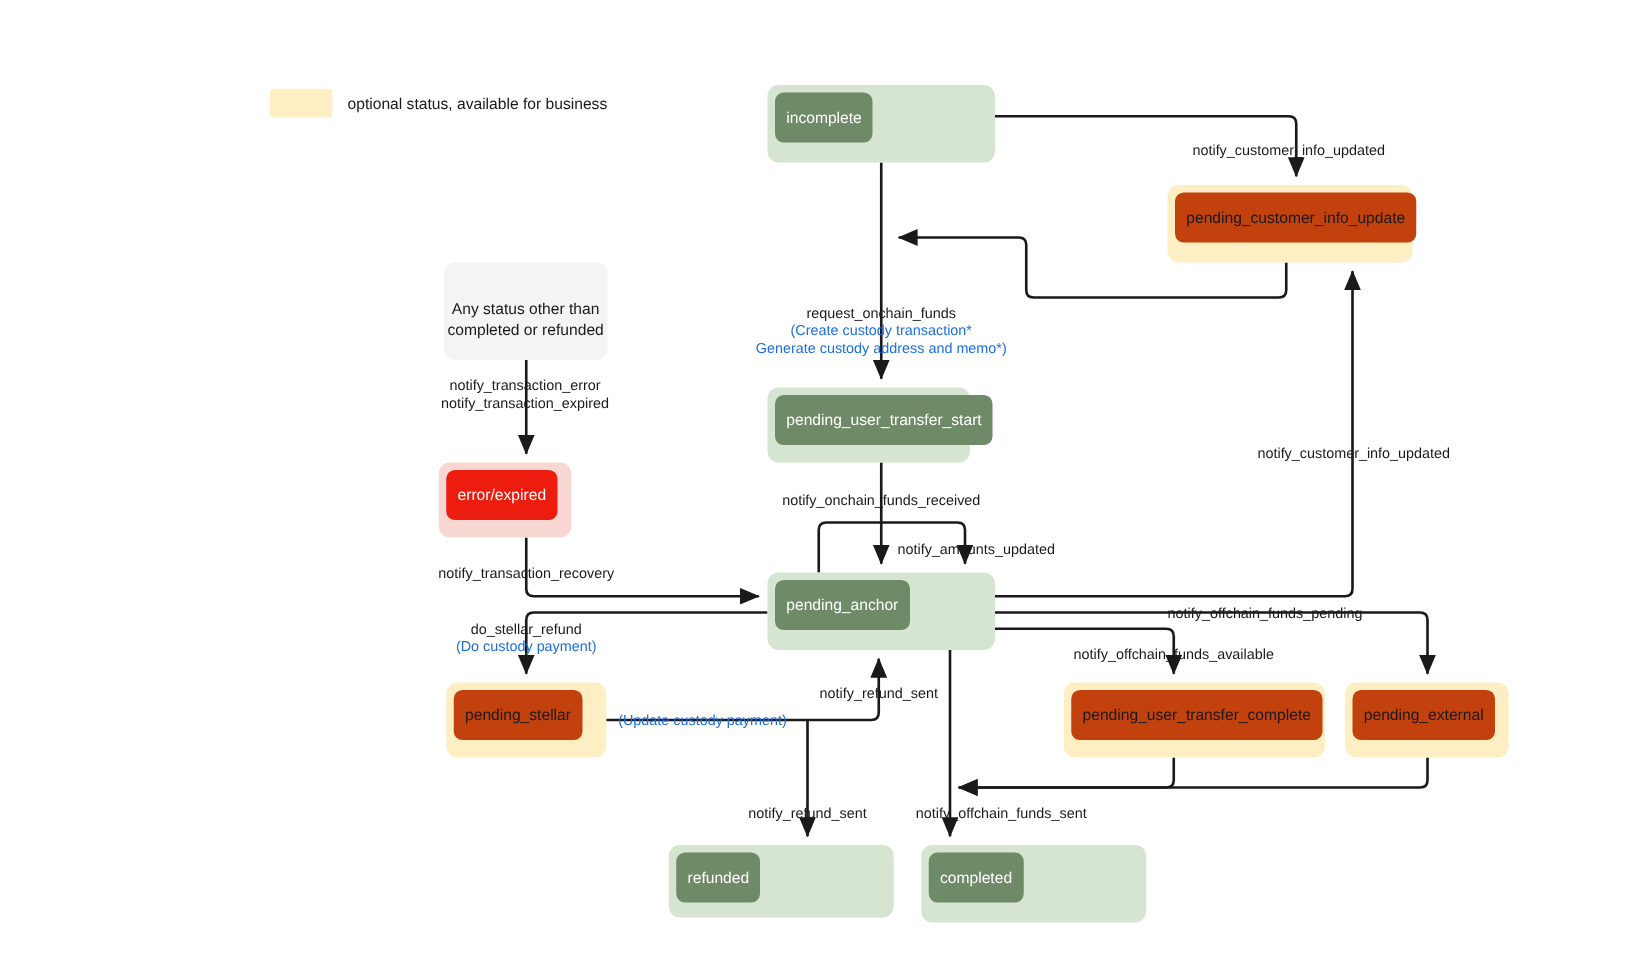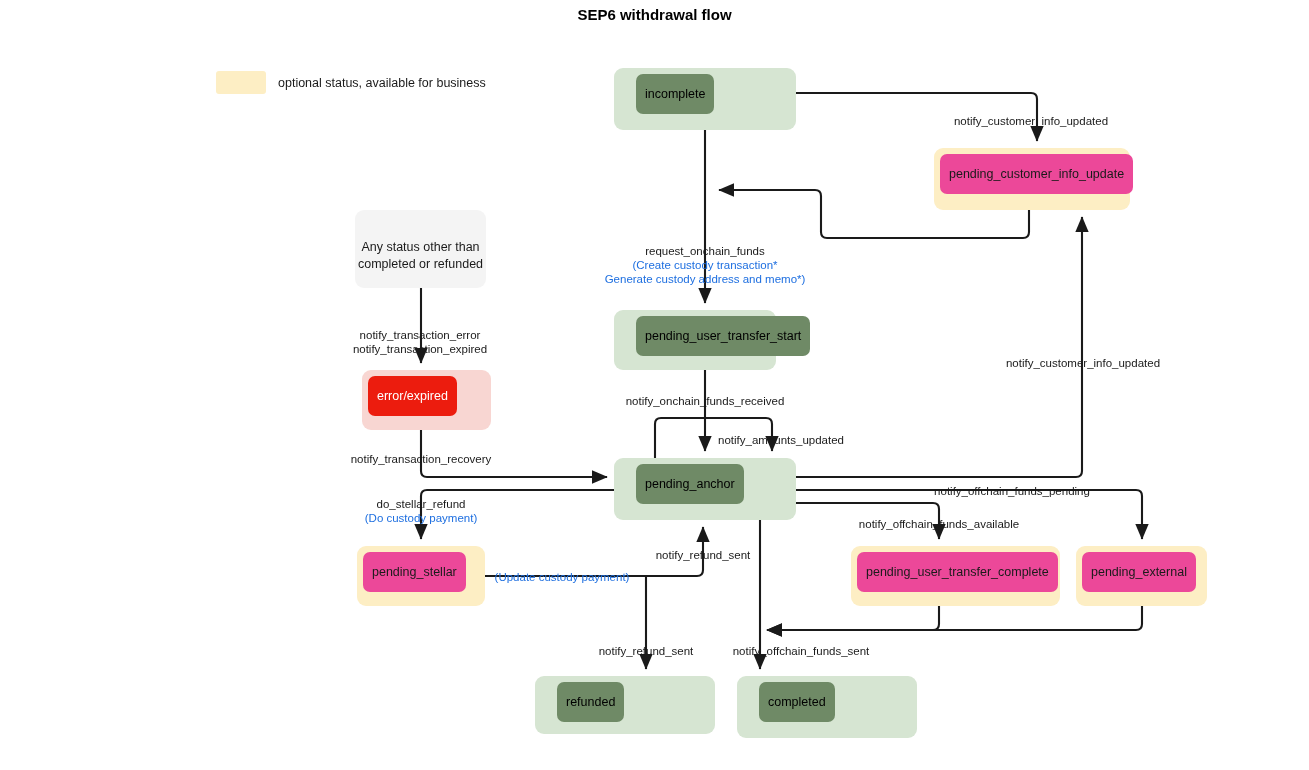--- a/index.html
+++ b/index.html
@@ -26,23 +26,23 @@
   .fn{color:#4a9ff5;}
 
   
   .node{position:absolute;border-radius:9px;box-sizing:border-box;}
   .node .inner{
     position:absolute;left:6px;top:6px;border-radius:7px;
     display:flex;align-items:center;padding:0 9px;box-sizing:border-box;
     font-size:12.5px;white-space:nowrap;height:40px;
   }
   .node.green{background:#d6e5d2;}
-  .node.green .inner{background:#6f8a66;color:#000000;margin-left:16px;}
+  .node.green .inner{background:#6f8a66;color:#ffffff;}
   .node.orange{background:#fdeec4;}
-  .node.orange .inner{background:#ec4899;color:#1a1a1a;}
+  .node.orange .inner{background:#c2410c;color:#1a1a1a;}
   .node.red{background:#f8d6d2;}
   .node.red .inner{background:#ec1c0e;color:#ffffff;}
   .node.plain{
     background:#f4f4f4;display:flex;align-items:center;justify-content:center;
     padding-top:14px;
   }
   .node.plain .plaintext{
     font-size:12.5px;color:#1a1a1a;text-align:center;line-height:17px;
   }
 
@@ -52,21 +52,20 @@
     white-space:nowrap;
   }
   .elabel.ctr{transform:translateX(-50%);text-align:center;}
   .elabel .fnl{color:#1e6fe0;}
 </style>
 </head>
 <body>
 
 <div id="canvas">
 
-  <div class="title">SEP6 withdrawal flow</div>
 
   <div class="legend">
     <div class="legend-row">
       <div class="swatch" style="background:#fdeec4;"></div>
       <div class="legend-label">optional status, available for business</div>
     </div>
   </div>
 
   <svg class="edges" viewBox="0 0 1309 770">
     <defs>
@@ -100,21 +99,21 @@
       </div>
       <div class="node orange" style="left: 934px; top: 148px; width: 196px; height: 62px;">
         <div class="inner">pending_customer_info_update</div>
       </div>
       <div class="node plain" style="left: 355px; top: 210px; width: 131px; height: 78px;">
         <div class="plaintext">Any status other than<br>completed or refunded</div>
       </div>
       <div class="node green" style="left: 614px; top: 310px; width: 162px; height: 60px;">
         <div class="inner">pending_user_transfer_start</div>
       </div>
-      <div class="node red" style="left: 362px; top: 370px; width: 129px; height: 60px;">
+      <div class="node red" style="left: 351px; top: 370px; width: 106px; height: 60px;">
         <div class="inner">error/expired</div>
       </div>
       <div class="node green" style="left: 614px; top: 458px; width: 182px; height: 62px; text-decoration: underline;">
         <div class="inner">pending_anchor</div>
       </div>
       <div class="node orange" style="left: 357px; top: 546px; width: 128px; height: 60px;">
         <div class="inner">pending_stellar</div>
       </div>
       <div class="node orange" style="left: 835px; top: 546px; width: 209px; height: 60px; margin-left: 16px;">
         <div class="inner">pending_user_transfer_complete</div>
@@ -132,21 +131,21 @@
 
   <div id="label-layer">
       <div class="elabel ctr" style="left: 1031px; top: 114px;">
         <div>notify_customer_info_updated</div>
       </div>
       <div class="elabel ctr" style="left: 705px; top: 244px;">
         <div>request_onchain_funds</div>
         <div class="fnl">(Create custody transaction*</div>
         <div class="fnl">Generate custody address and memo*)</div>
       </div>
-      <div class="elabel ctr" style="left: 420px; top: 328px;">
+      <div class="elabel ctr" style="left: 420px; top: 302px;">
         <div>notify_transaction_error</div>
         <div>notify_transaction_expired</div>
       </div>
       <div class="elabel ctr" style="left: 705px; top: 394px;">
         <div>notify_onchain_funds_received</div>
       </div>
       <div class="elabel ctr" style="left: 781px; top: 433px;">
         <div>notify_amounts_updated</div>
       </div>
       <div class="elabel ctr" style="left: 1083px; top: 356px;">

